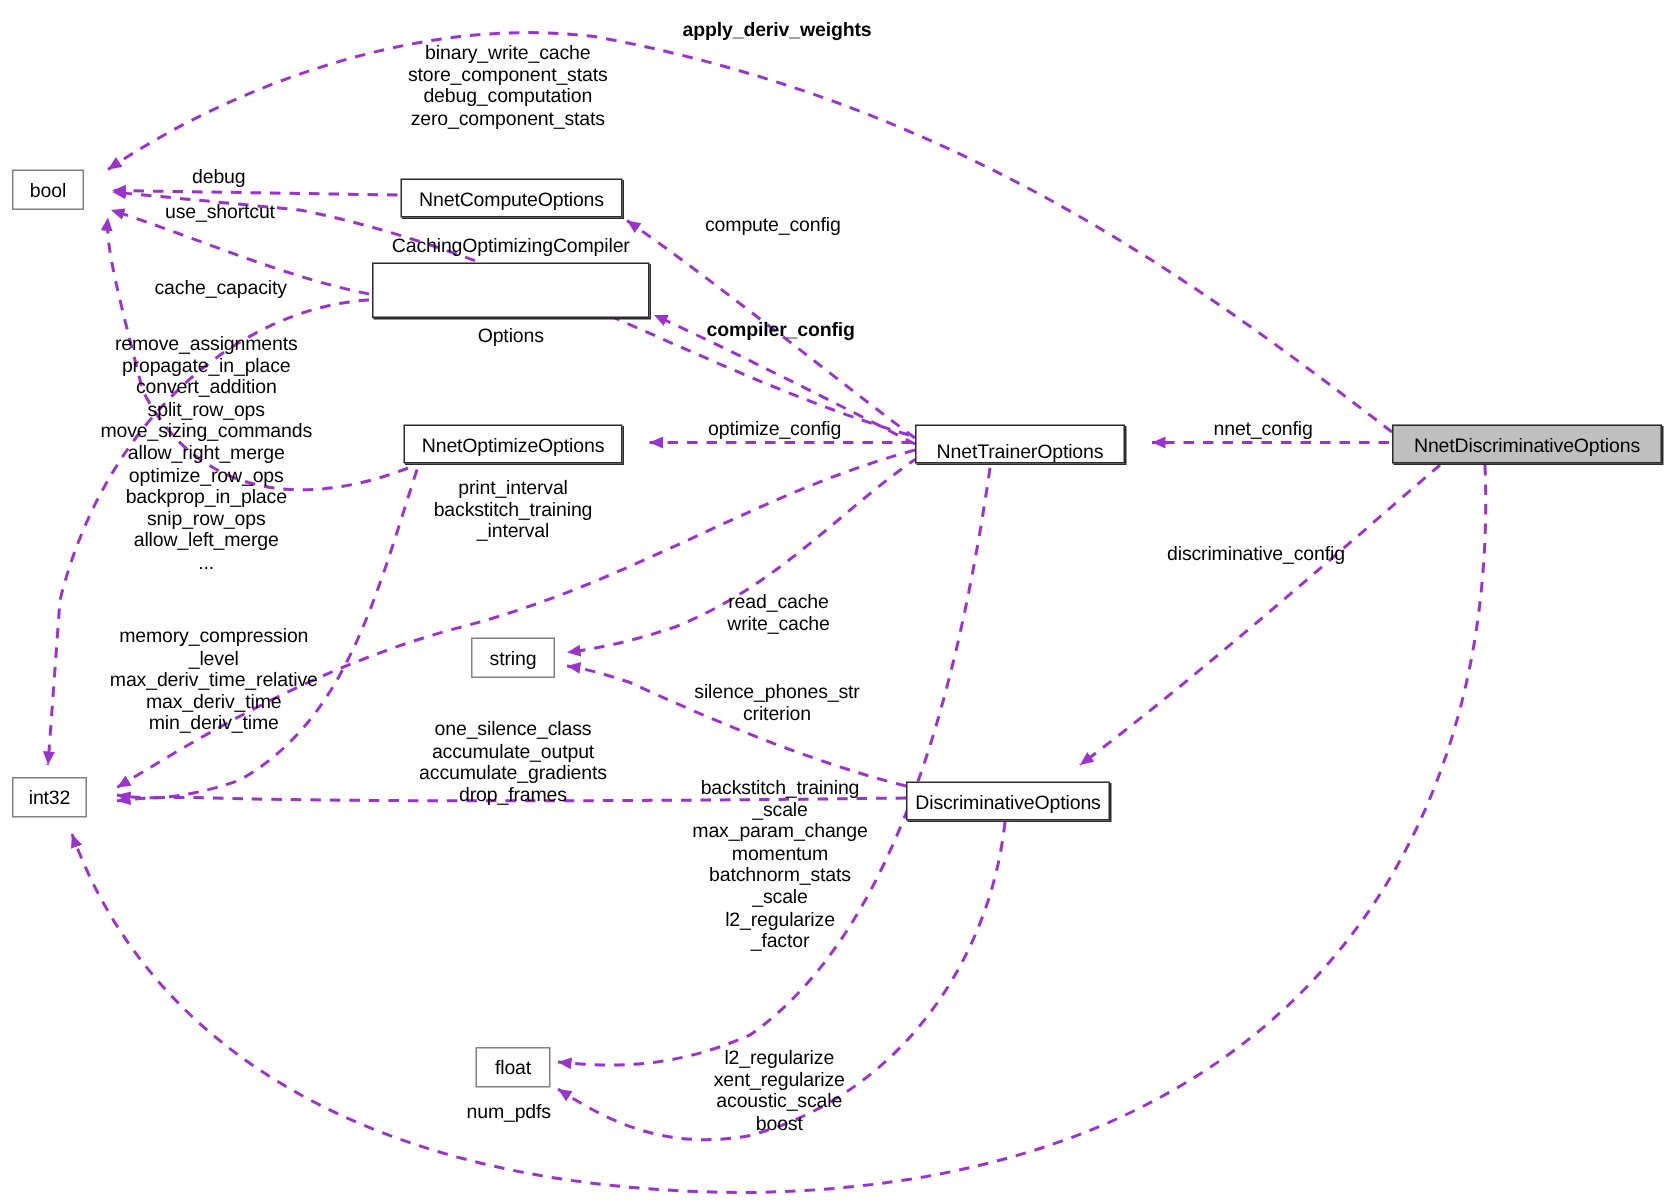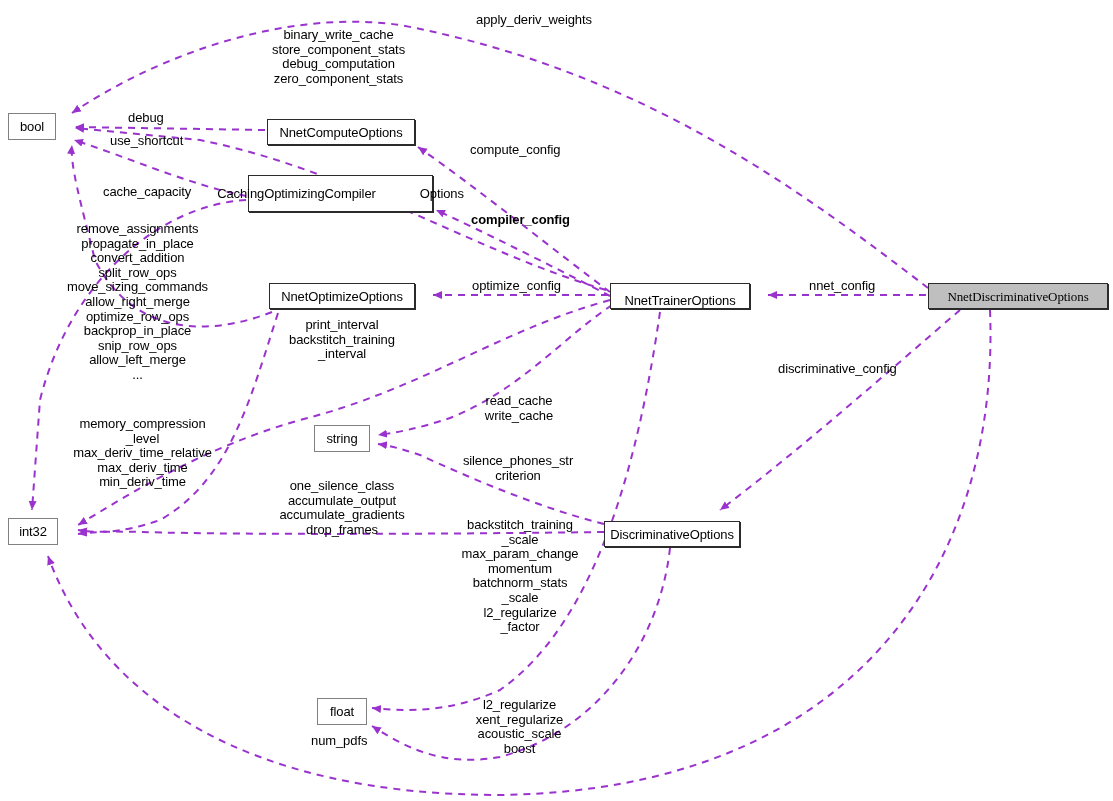--- a/index.html
+++ b/index.html
@@ -136,42 +136,42 @@
   </div>
 
   <div class="node plain" style="left:317px; top:698px; width:50px; height:27px;">
     <span>float</span>
   </div>
 
   <div class="node klass" style="left:267px; top:119px; width:148px; height:26px;">
     <span>NnetComputeOptions</span>
   </div>
 
-  <div class="node klass multiline" style="left:248px; top:175px; width:185px; height:37px; gap:44px;">
+  <div class="node klass multiline" style="left:248px; top:175px; width:185px; height:37px; flex-direction:column;gap:44px;">
     <span>CachingOptimizingCompiler</span>
     <span>Options</span>
   </div>
 
   <div class="node klass" style="left:269px; top:283px; width:146px; height:26px;">
     <span>NnetOptimizeOptions</span>
   </div>
 
   <div class="node klass" style="left:610px; top:283px; width:140px; height:26px;align-items:flex-end;">
     <span>NnetTrainerOptions</span>
   </div>
 
   <div class="node klass" style="left:604px; top:521px; width:136px; height:26px;">
     <span>DiscriminativeOptions</span>
   </div>
 
-  <div class="node current" style="left:928px; top:283px; width:180px; height:26px;font-family:Liberation Serif, serif;">
+  <div class="node current" style="left:928px; top:283px; width:180px; height:26px;">
     <span>NnetDiscriminativeOptions</span>
   </div>
 
-  <div class="elabel" style="left:476px; top:13px;">apply_deriv_weights</div>
+  <div class="elabel" style="left:455px; top:13px;font-weight:bold;">apply_deriv_weights</div>
 
   <div class="elabel stack" style="left:272px; top:28px;">binary_write_cache
 store_component_stats
 debug_computation
 zero_component_stats</div>
 
   <div class="elabel" style="left:128px; top:111px;">debug</div>
 
   <div class="elabel" style="left:110px; top:134px;">use_shortcut</div>
 

